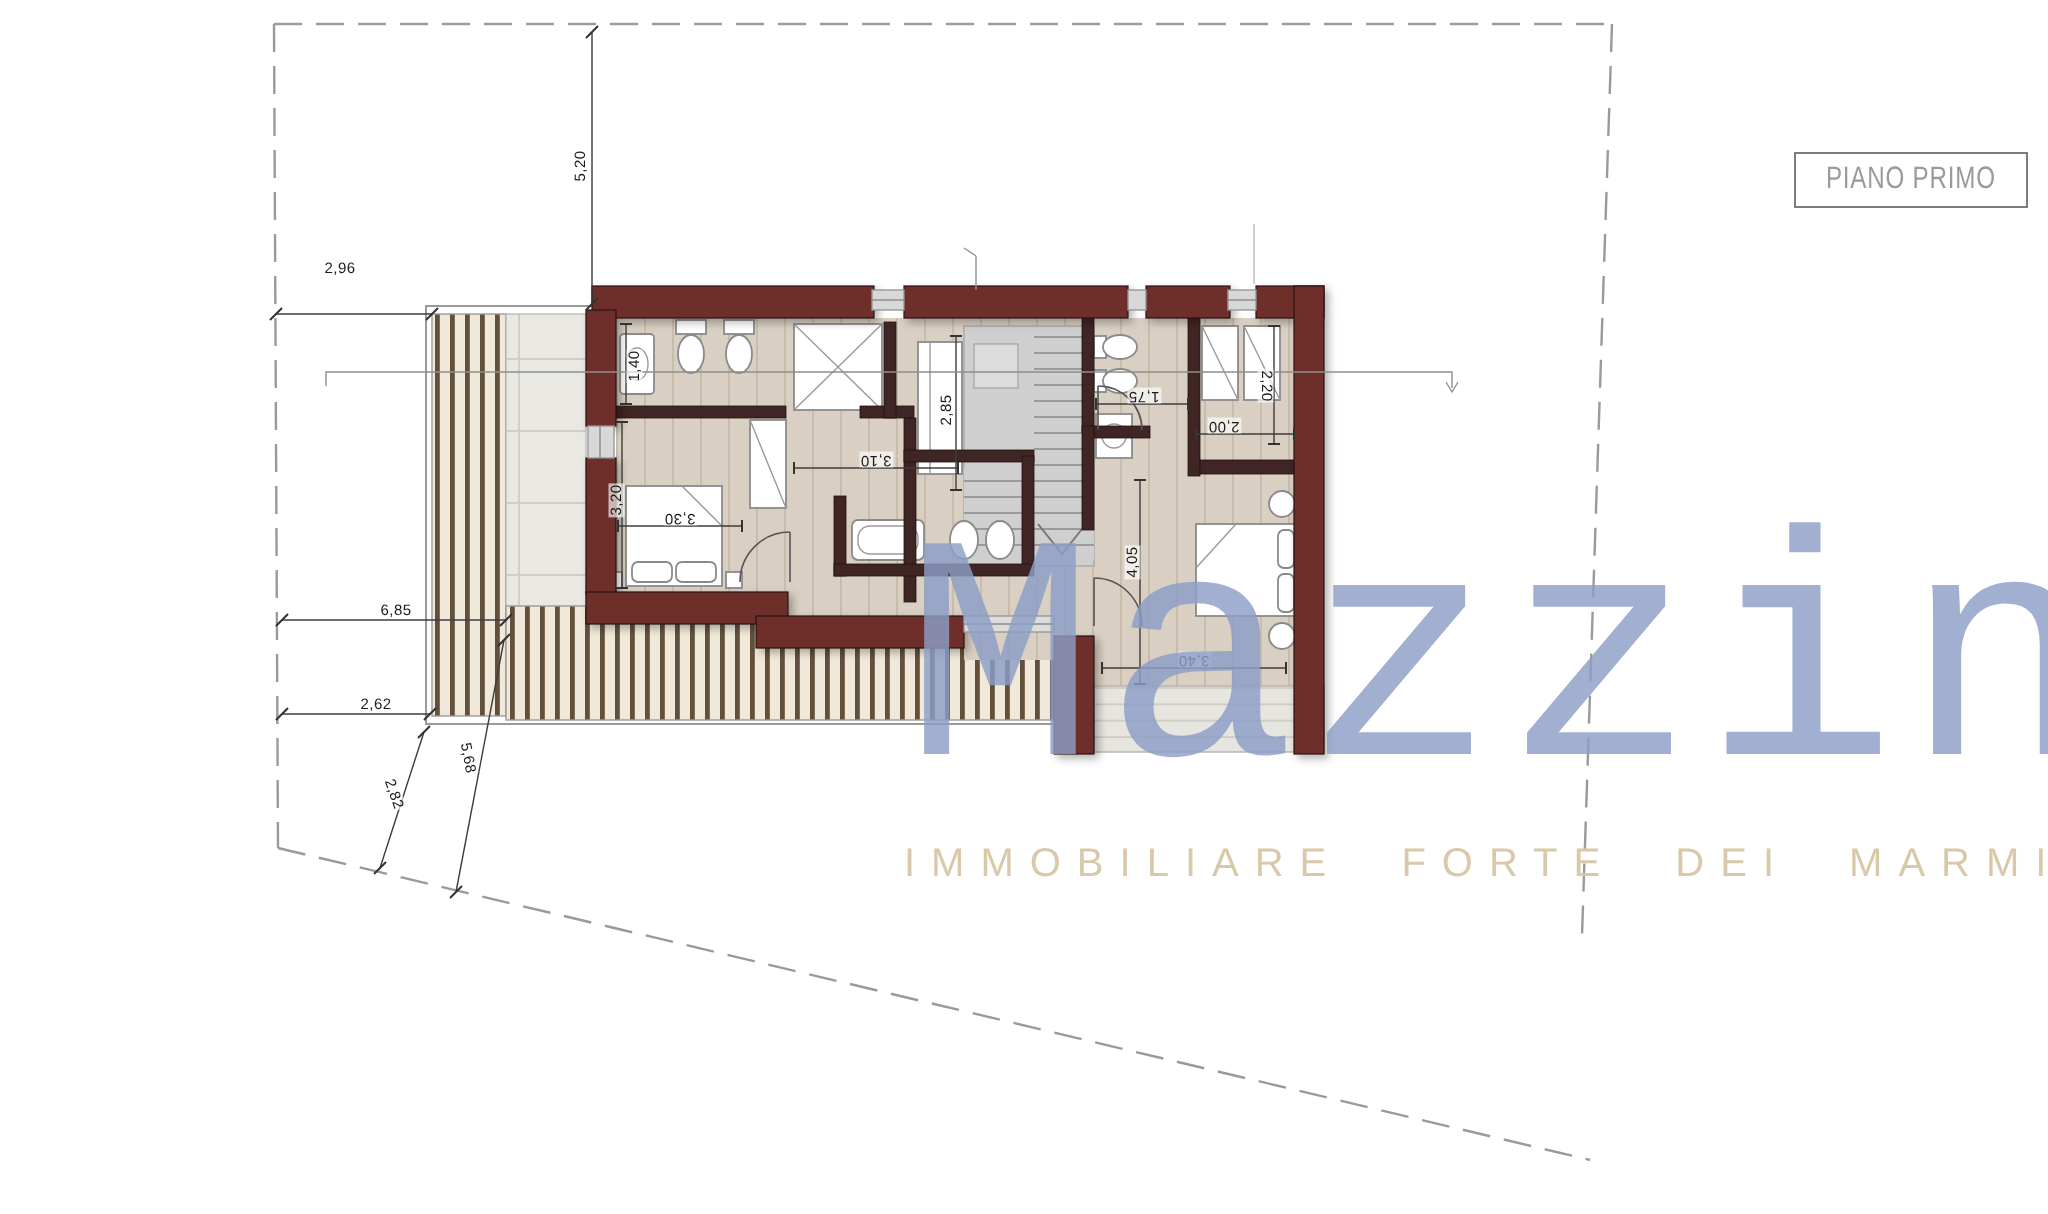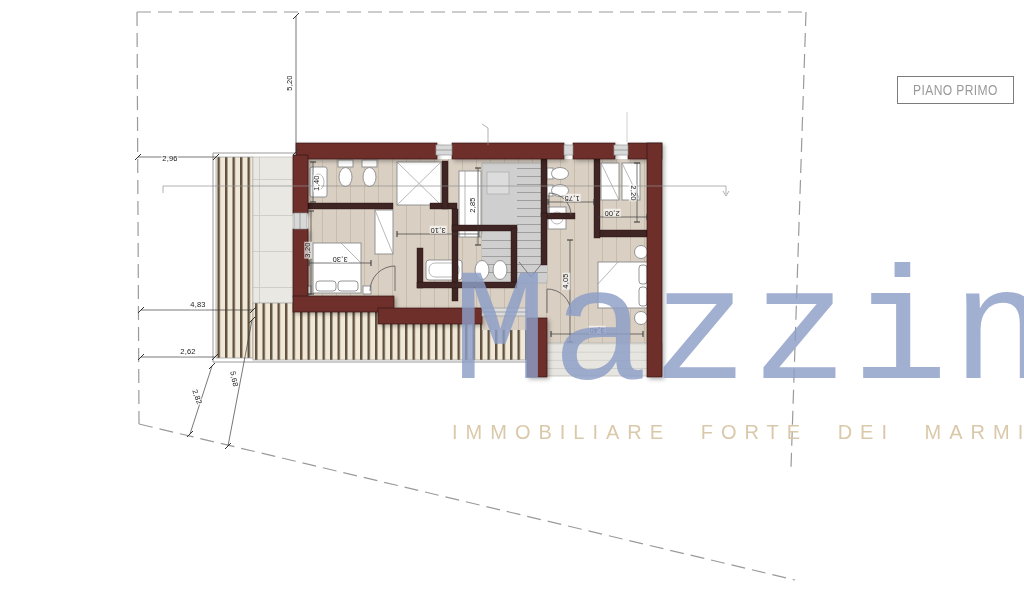--- a/index.html
+++ b/index.html
@@ -239,22 +239,22 @@
     <g stroke="#8f8f8f" stroke-width="0.7" fill="none">
       <polyline points="163,193 163,186 726,186 726,194"></polyline>
       <path d="M723,191 L726,196 L729,191"></path>
       <path d="M488,128 L488,145 M488,128 L482,124"></path>
       <line x1="627" y1="112" x2="627" y2="142" stroke="#bbbbbb"></line>
     </g>
   </svg>
 
   <div id="dim-layer">
       <div class="dim" style="left: 290px; top: 83px; transform: translate(-50%, -50%) rotate(-90deg);">5,20</div>
-      <div class="dim" style="left: 170px; top: 159px; transform: translate(-50%, -50%) rotate(0deg);">2,96</div>
-      <div class="dim" style="left: 198px; top: 305px; transform: translate(-50%, -50%) rotate(0deg);">4,83</div>
+      <div class="dim" style="left: 170px; top: 134px; transform: translate(-50%, -50%) rotate(0deg);">2,96</div>
+      <div class="dim" style="left: 198px; top: 305px; transform: translate(-50%, -50%) rotate(0deg);">6,85</div>
       <div class="dim" style="left: 188px; top: 352px; transform: translate(-50%, -50%) rotate(0deg);">2,62</div>
       <div class="dim" style="left: 197px; top: 397px; transform: translate(-50%, -50%) rotate(71deg);">2,82</div>
       <div class="dim" style="left: 234px; top: 379px; transform: translate(-50%, -50%) rotate(79deg);">5,68</div>
       <div class="dim" style="left: 317px; top: 183px; transform: translate(-50%, -50%) rotate(-90deg);">1,40</div>
       <div class="dim" style="left: 308px; top: 250px; transform: translate(-50%, -50%) rotate(-90deg);">3,20</div>
       <div class="dim" style="left: 340px; top: 259px; transform: translate(-50%, -50%) rotate(180deg);">3,30</div>
       <div class="dim" style="left: 438px; top: 230px; transform: translate(-50%, -50%) rotate(180deg);">3,10</div>
       <div class="dim" style="left: 473px; top: 205px; transform: translate(-50%, -50%) rotate(-90deg);">2,85</div>
       <div class="dim" style="left: 572px; top: 198px; transform: translate(-50%, -50%) rotate(180deg);">1,75</div>
       <div class="dim" style="left: 633px; top: 193px; transform: translate(-50%, -50%) rotate(90deg);">2,20</div>

